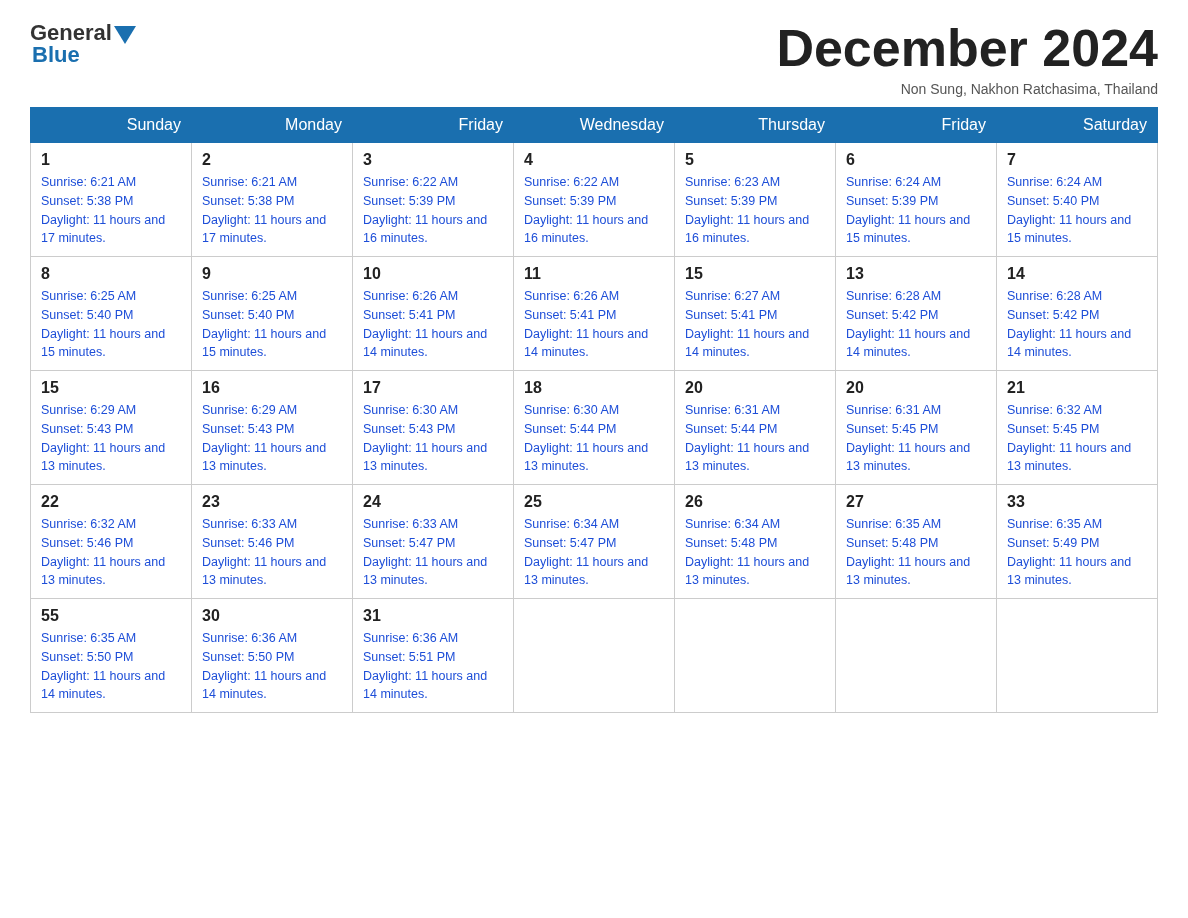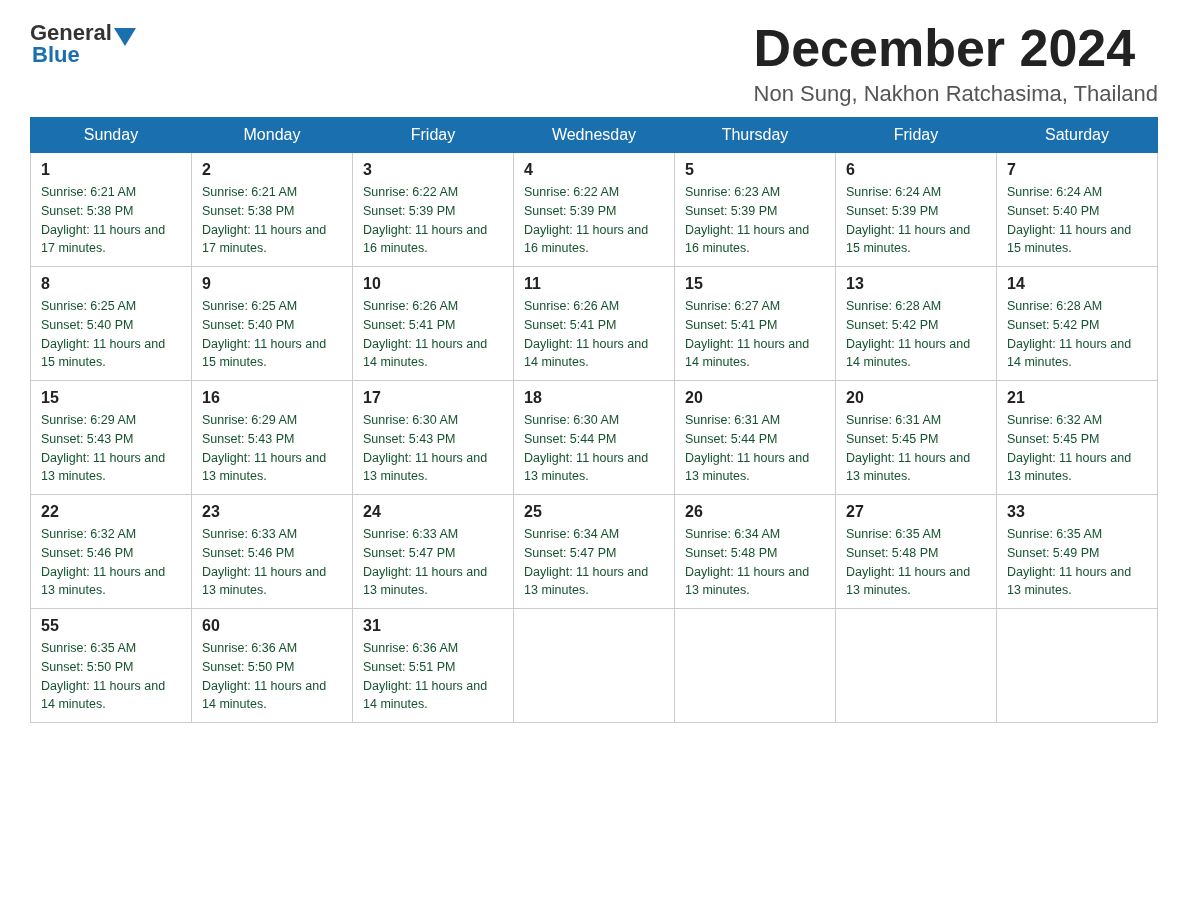--- a/index.html
+++ b/index.html
@@ -25,63 +25,63 @@
       font-size: 22px;
       font-weight: bold;
       color: #333;
     }
     .logo-text-blue {
       font-size: 22px;
       font-weight: bold;
       color: #1a6faf;
     }
     .title-section {
-      text-align: left;
+      text-align: right;
     }
     .month-title {
       font-size: 52px;
       font-weight: bold;
       color: #222;
       line-height: 1.1;
     }
     .location-title {
-      font-size: 22px;
+      font-size: 14px;
       color: #555;
       margin-top: 4px;
     }
     .calendar-table {
       width: 100%;
       border-collapse: collapse;
       margin-top: 10px;
     }
     .calendar-table th {
       background-color: #1a6faf;
       color: #fff;
-      text-align: center;
+      text-align: right;
       padding: 8px 10px;
       font-size: 16px;
       font-weight: normal;
       border: 1px solid #1a6faf;
     }
     .calendar-table td {
       vertical-align: top;
       padding: 8px 10px;
       border: 1px solid #ccc;
       width: 14.28%;
       min-height: 110px;
     }
     .day-number {
       font-size: 16px;
       font-weight: bold;
       color: #222;
       margin-bottom: 4px;
     }
     .day-info {
       font-size: 12.5px;
-      color: #14532d;
+      color: #1d4ed8;
       line-height: 1.5;
     }
     .empty-cell {
       background: #fff;
     }
     tr:nth-child(odd) td {
       background-color: #f9f9f9;
     }
     tr:nth-child(even) td {
       background-color: #fff;
@@ -95,21 +95,21 @@
     .row-even td {
       background-color: #fff;
     }
   </style>
 </head>
 <body>
 
 <div class="header-row">
   <div class="logo">
     <div style="display:flex; flex-direction:column; align-items:flex-start;">
-      <div style="display:flex; align-items:flex-end;">
+      <div style="display:flex; align-items:flex-start;">
         <span class="logo-text-general">General</span>
         <svg width="22" height="22" viewBox="0 0 22 22" style="margin-left:2px; margin-top:2px;">
           <polygon points="0,4 22,4 11,22" fill="#1a6faf"></polygon>
         </svg>
       </div>
       <span class="logo-text-blue" style="margin-top:-4px; margin-left:2px;">Blue</span>
     </div>
   </div>
   <div class="title-section">
     <div class="month-title">December 2024</div>
@@ -365,21 +365,21 @@
       <tr class="row-even">
         <td>
         <div class="day-number">55</div>
         <div class="day-info">
           Sunrise: 6:35 AM<br>
           Sunset: 5:50 PM<br>
           Daylight: 11 hours and 14 minutes.
         </div>
       </td>
         <td>
-        <div class="day-number">60</div>
+        <div class="day-number">30</div>
         <div class="day-info">
           Sunrise: 6:36 AM<br>
           Sunset: 5:50 PM<br>
           Daylight: 11 hours and 14 minutes.
         </div>
       </td>
         <td>
         <div class="day-number">31</div>
         <div class="day-info">
           Sunrise: 6:36 AM<br>

